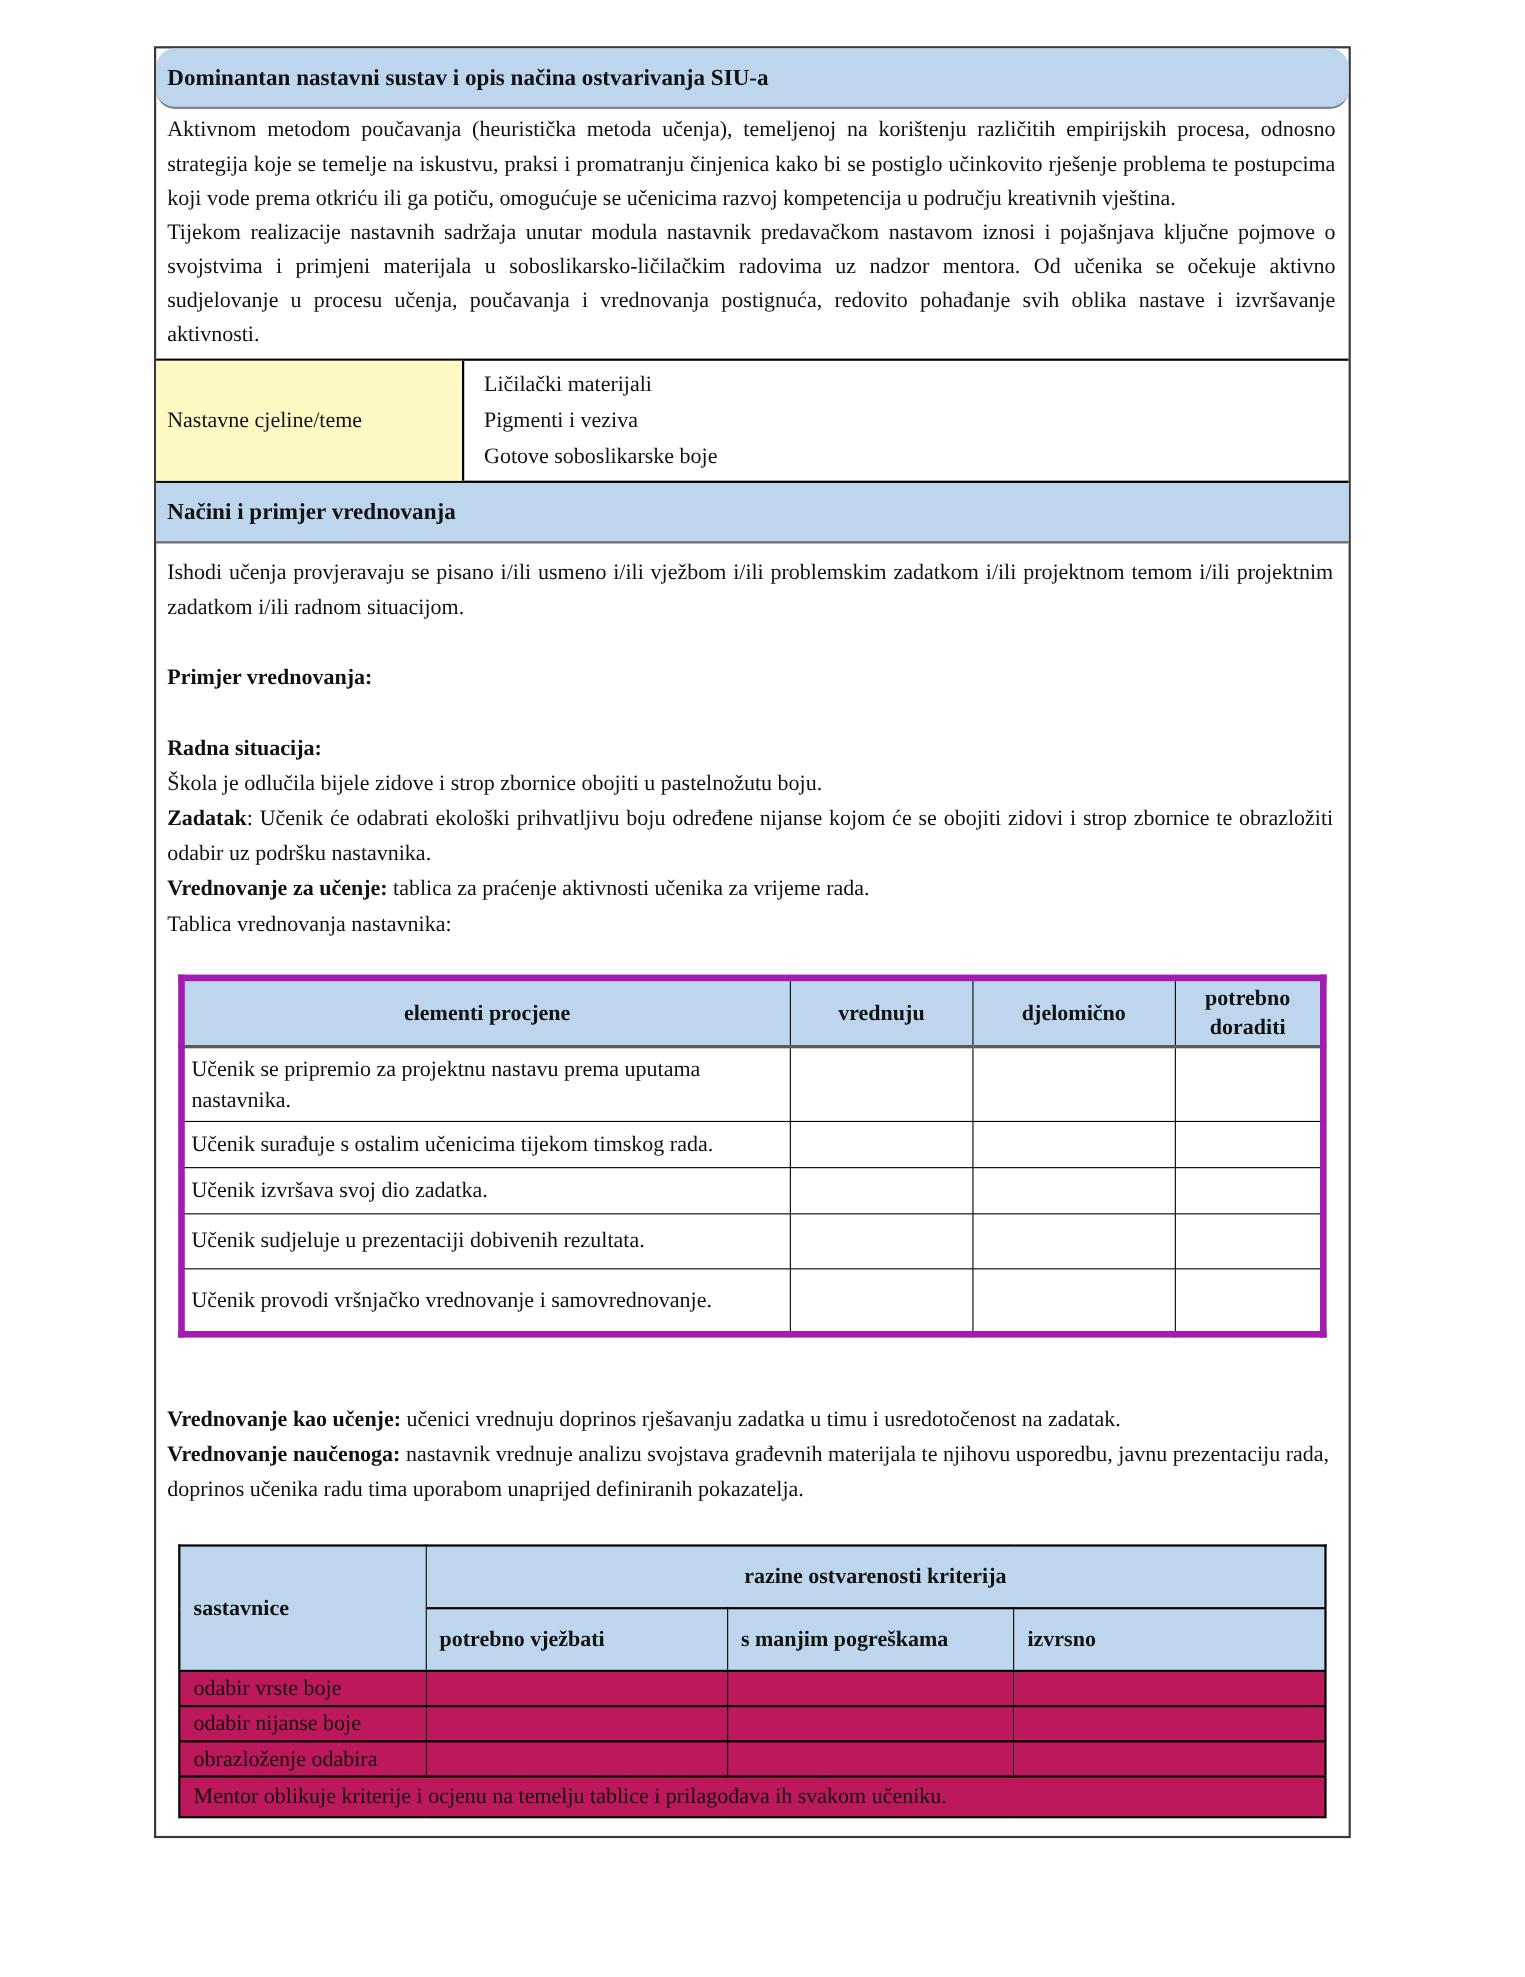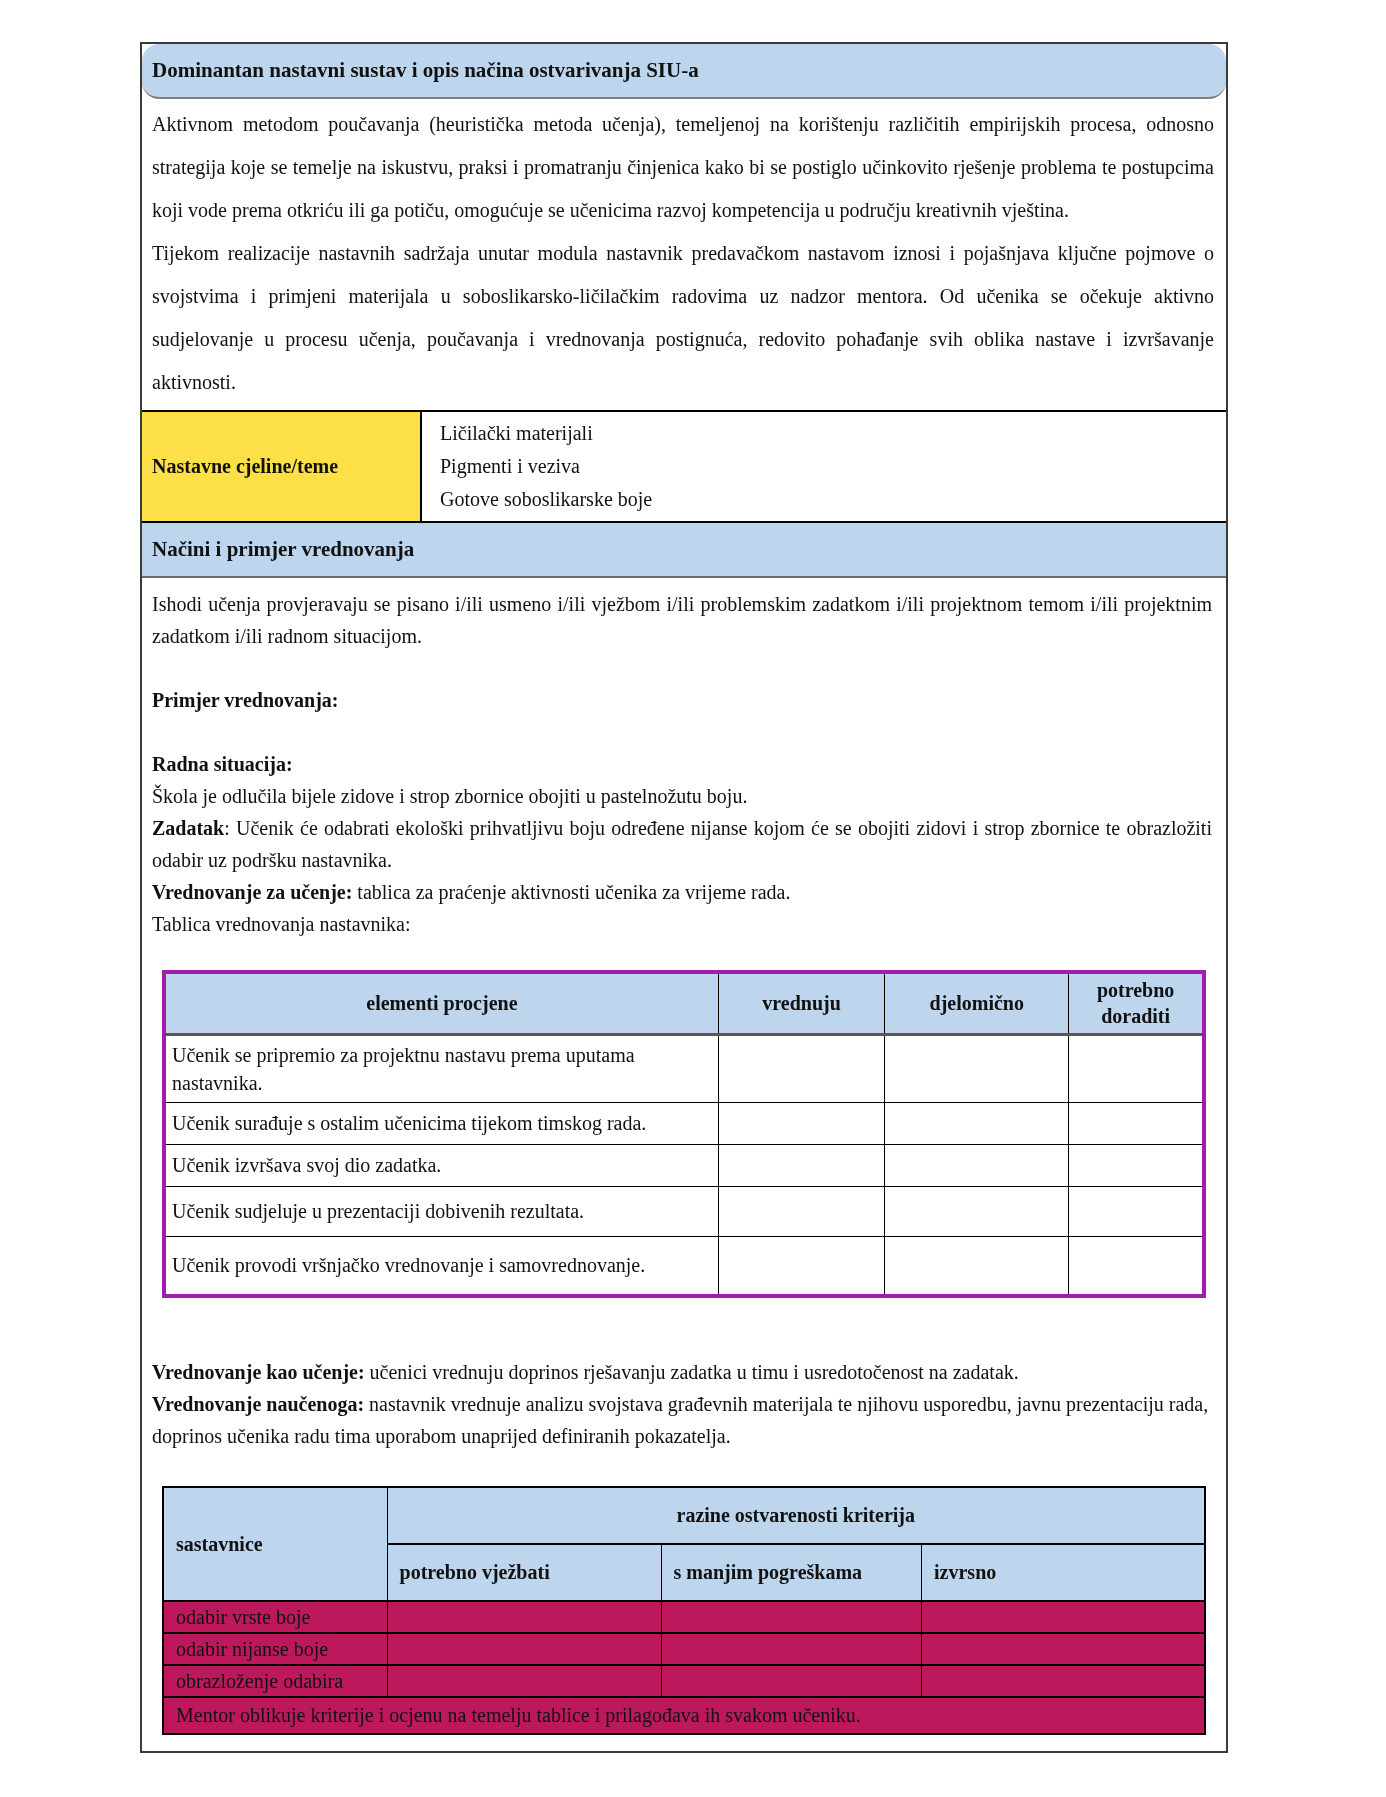--- a/index.html
+++ b/index.html
@@ -18,40 +18,40 @@
   }
   .bluebar{
     background:#bdd6ee;
     font-weight:bold;
     font-size:21px;
     padding:14px 10px;
   }
   .bar1{border-bottom:2px solid #7f7f7f;border-radius:17px;}
   .bar2{border-top:2px solid #000;border-bottom:2px solid #6b6b6b;}
   .intro{padding:4px 12px 6px 10px;}
-  .intro p{margin:0;line-height:43px;}
+  .intro p{margin:0;line-height:31px;}
   .just{text-align:justify;}
   .topics{display:flex;border-top:2px solid #000;}
   .topics-label{
     width:280px;box-sizing:border-box;flex:0 0 280px;
-    background:#fde047;font-weight:bold;
+    background:#fef9c3;font-weight:normal;
     display:flex;align-items:center;
     padding:8px 10px;line-height:31px;
     border-right:2px solid #000;
   }
   .topics-list{flex:1;padding:5px 18px;}
   .topics-list div{line-height:33px;}
   .main{padding:10px 14px 16px 10px;}
   .main p{margin:0;line-height:32px;}
   .bold{font-weight:bold;}
   .mt32{margin-top:32px !important;}
   .mt60{margin-top:58px !important;}
   table{border-collapse:collapse;margin-left:10px;width:1044px;table-layout:fixed;}
   
-  .t1{border:4px solid #a21caf;margin-top:30px;}
+  .t1{border:6px solid #a21caf;margin-top:30px;}
   .t1 th,.t1 td{border:1.5px solid #000;box-sizing:border-box;}
   .t1 thead th{
     background:#bdd6ee;font-weight:bold;text-align:center;vertical-align:middle;
     height:62px;line-height:26px;padding:2px 4px;
     border-bottom:3px solid #595959;
   }
   .t1 td{vertical-align:middle;}
   .t1 td.lbl{text-align:left;padding:3px 6px;line-height:28px;}
   .t1 tbody tr:nth-child(1){height:68px;}
   .t1 tbody tr:nth-child(2){height:42px;}

